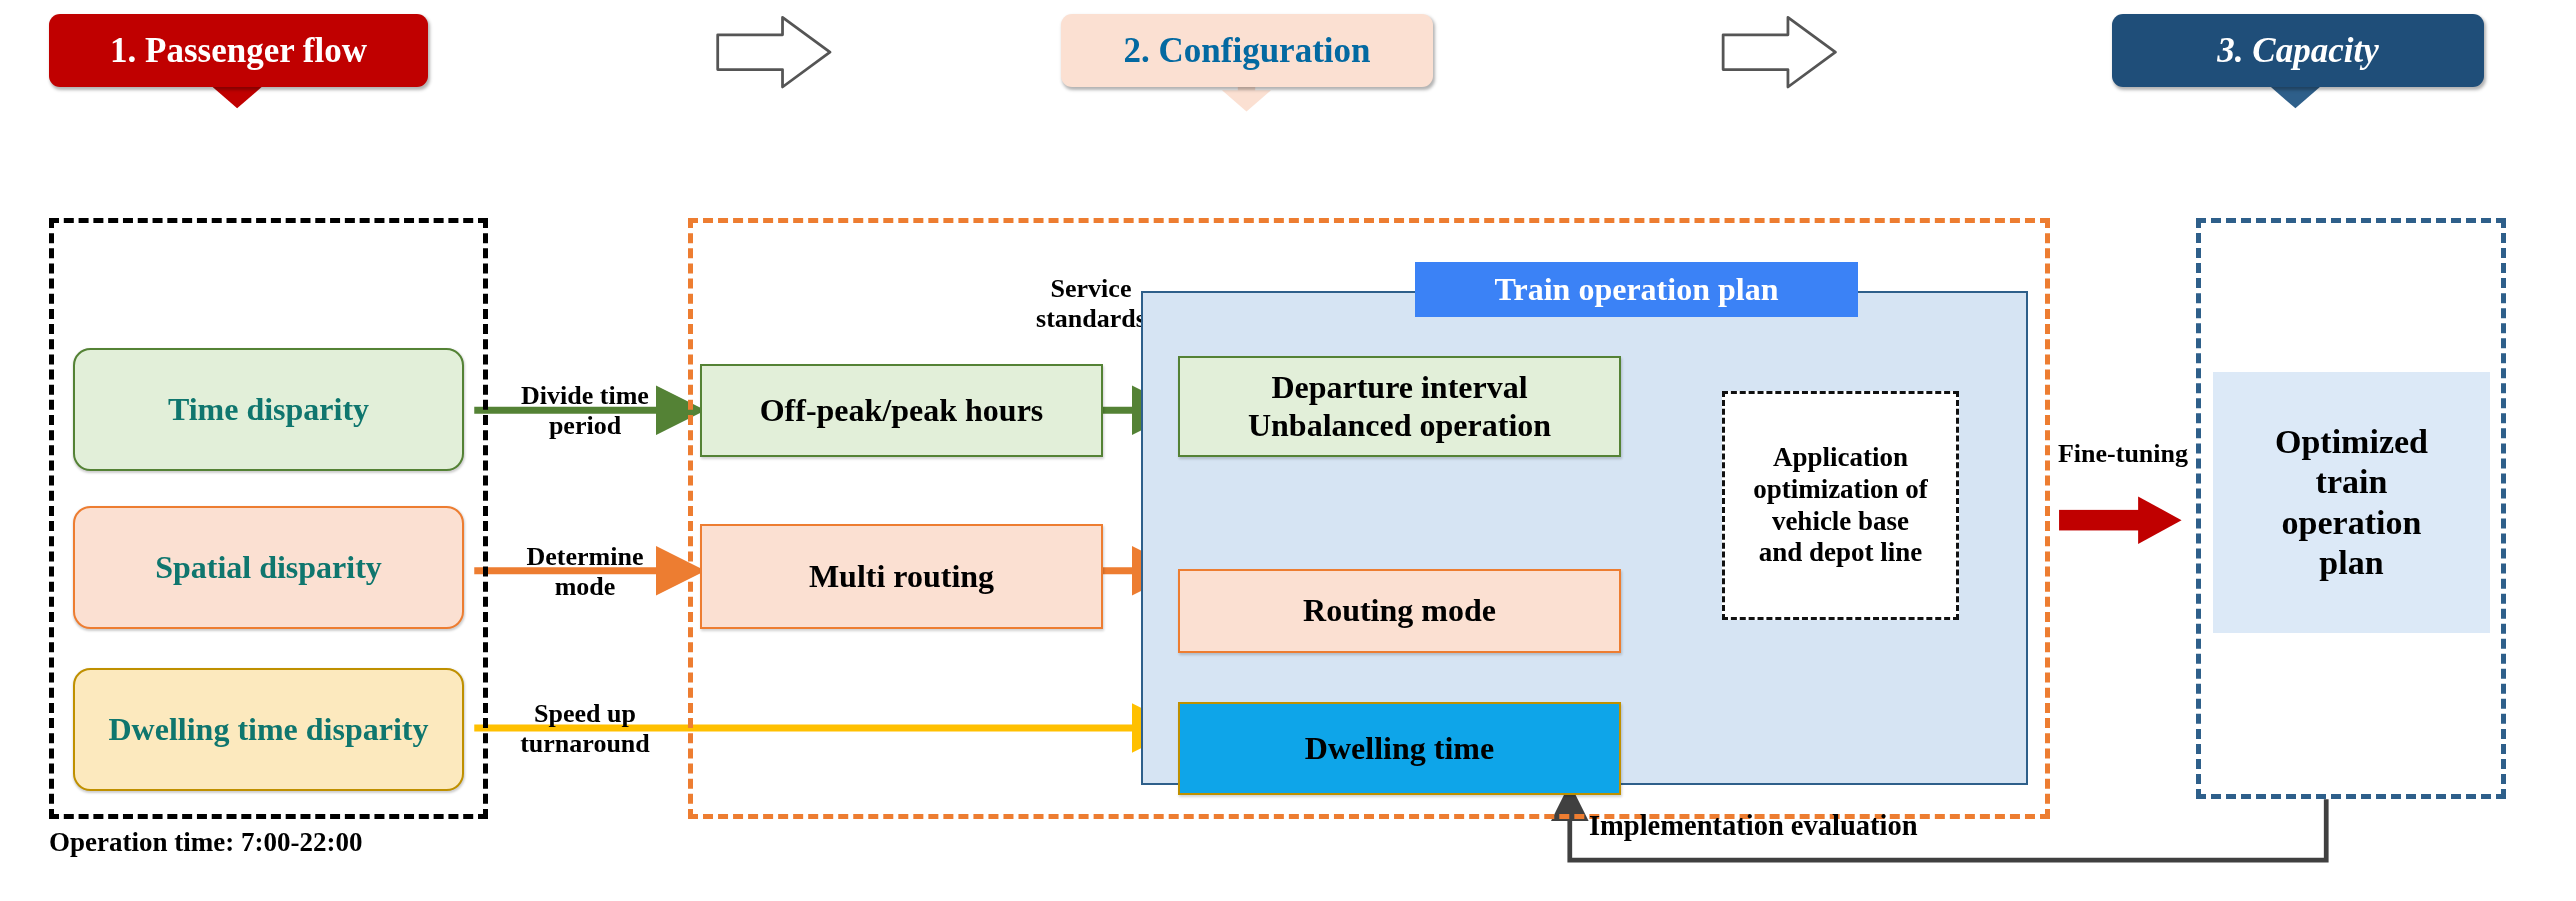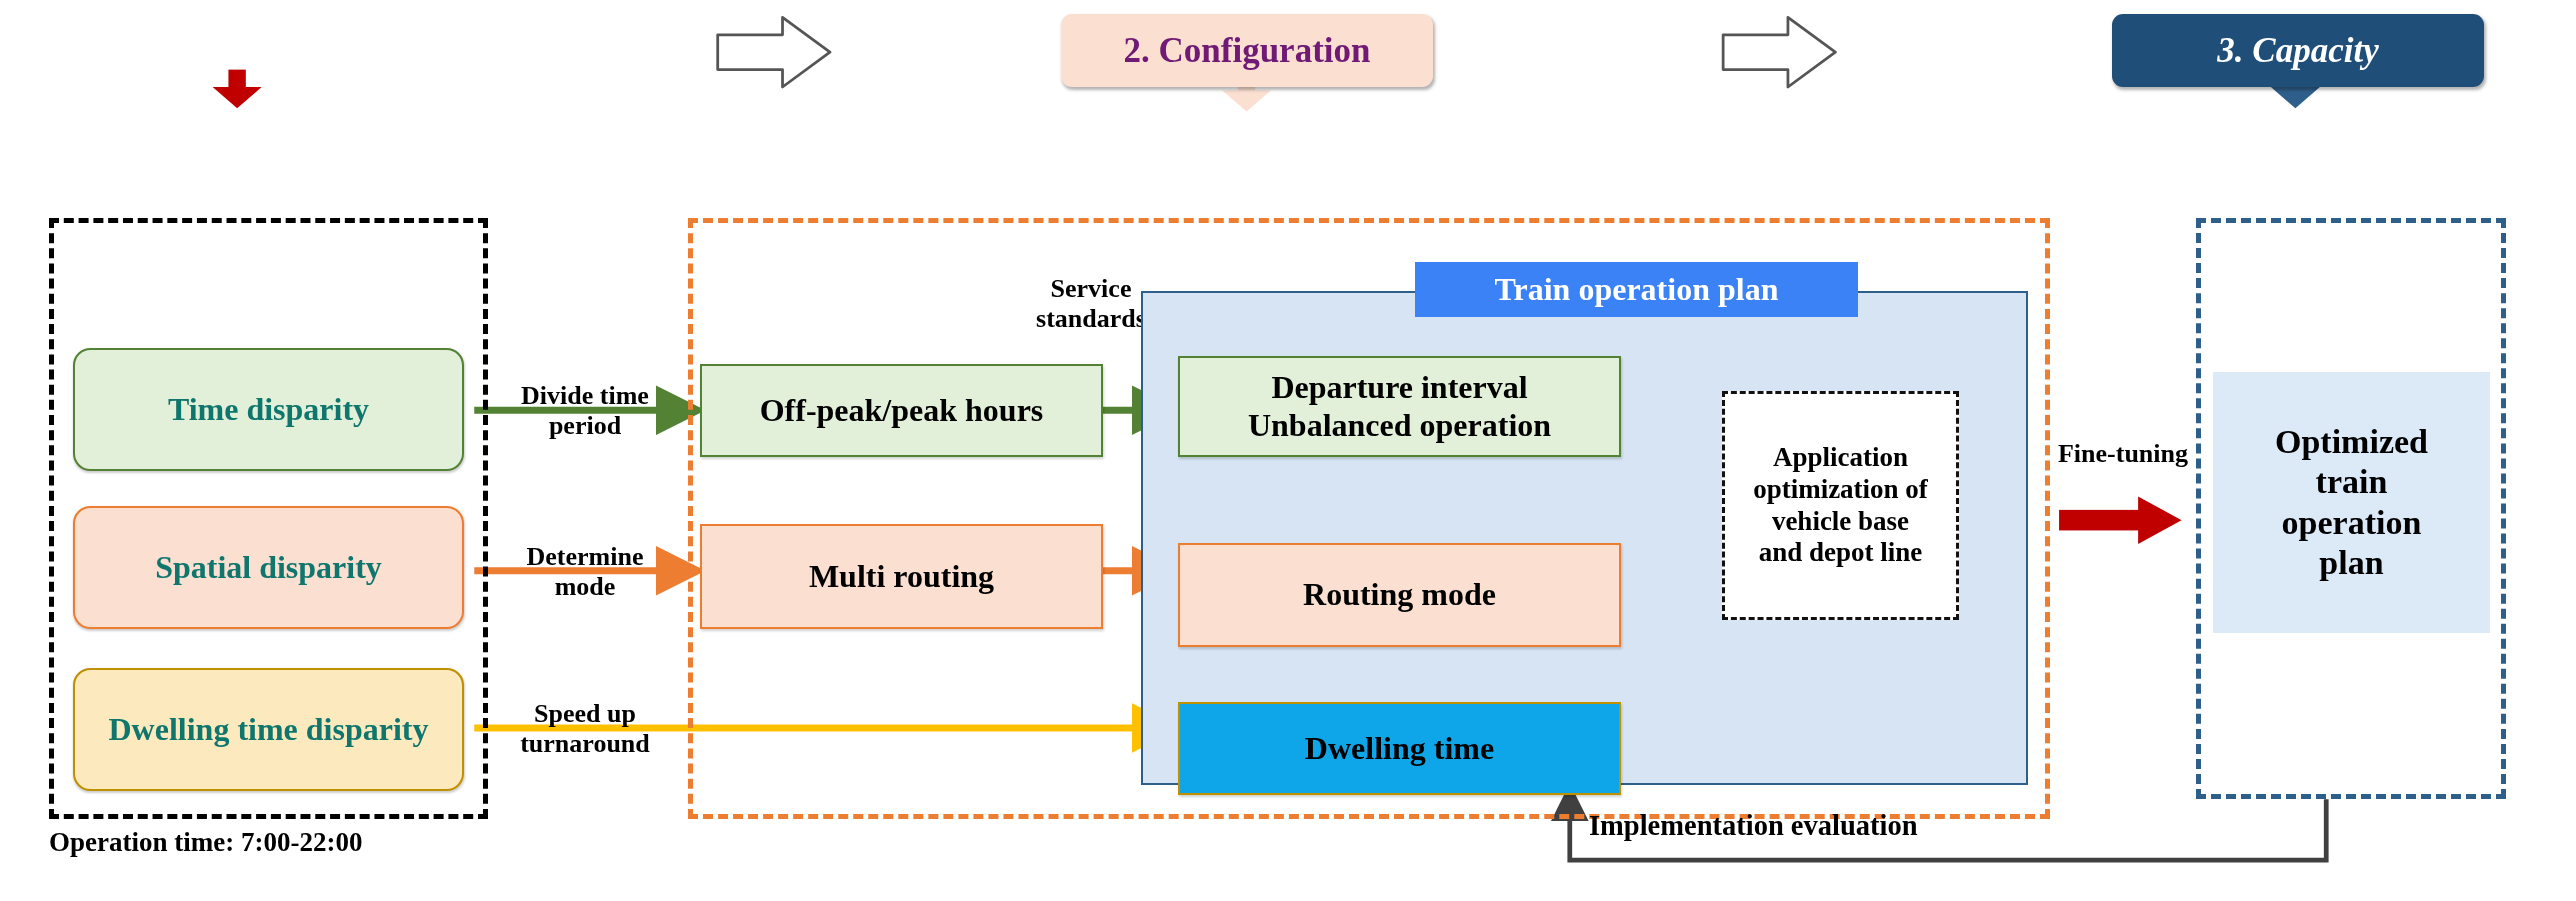--- a/index.html
+++ b/index.html
@@ -8,21 +8,21 @@
 
   .abs{position:absolute;box-sizing:border-box;}
 
   
   .pill{
     display:flex;align-items:center;justify-content:center;
     border-radius:11px;font-weight:bold;text-align:center;
     box-shadow:1.6px 2.4px 3.2px rgba(0,0,0,.30);
   }
   .pill-red{background:#C00000;color:#ffffff;}
-  .pill-peach{background:#FBE0D2;color:#701a75;}
+  .pill-peach{background:#FBE0D2;color:#0369a1;}
   .pill-navy{background:#1F4E79;color:#ffffff;}
 
   
   .dash-black{border:5.5px dashed #000000;}
   .dash-orange{border:5.5px dashed #ED7D31;}
   .dash-navy{border:5.5px dashed #2E5F8A;}
   .dash-thin-black{border:3.2px dashed #111111;background:#ffffff;}
 
   
   .card{
@@ -130,20 +130,21 @@
     <g>
       <rect x="2605" y="645" width="110" height="26" fill="#C00000"></rect>
       <path d="M2705,628 L2760,658 L2705,688 Z" fill="#C00000"></path>
     </g>
 
     <g>
       <path d="M2943,1011 L2943,1088 L1986,1088 L1986,1000" fill="none" stroke="#404040" stroke-width="6" marker-end="url(#ah-grey-up)"></path>
     </g>
   </svg>
 
+  <div class="abs pill pill-red" style="left:49px;top:14.2px;width:379px;height:73px;font-size:35px;">1. Passenger flow</div>
 
   <div class="abs pill pill-peach" style="left:1061px;top:14.2px;width:372px;height:73px;font-size:35px;">2. Configuration</div>
 
   <div class="abs pill pill-navy" style="left:2112px;top:14.2px;width:372px;height:73px;font-size:35px;font-style:italic;">3. Capacity</div>
 
   <div class="abs dash-black" style="left:49px;top:218px;width:439px;height:601px;"></div>
 
   <div class="abs card card-green" style="left:73px;top:348px;width:391px;height:123px;font-size:32px;">Time disparity</div>
 
   <div class="abs card card-peach" style="left:73px;top:506px;width:391px;height:123px;font-size:32px;">Spatial disparity</div>
@@ -168,21 +169,21 @@
 
   <div class="abs blue-panel" style="left:1141px;top:291px;width:887px;height:494px;"></div>
 
   <div class="abs blue-cap" style="left:1415px;top:262px;width:443px;height:55px;font-size:32px;">Train operation plan</div>
 
   <div class="abs sqbox sq-green" style="left:1178px;top:356px;width:443px;height:101px;font-size:32px;flex-direction:column;">
     <span>Departure interval</span>
     <span>Unbalanced operation</span>
   </div>
 
-  <div class="abs sqbox sq-peach" style="left:1178px;top:543px;width:443px;height:104px;font-size:32px;">Routing mode</div>
+  <div class="abs sqbox sq-peach" style="left:1178px;top:569px;width:443px;height:84px;font-size:32px;">Routing mode</div>
 
   <div class="abs sqbox sq-yellow" style="left:1178px;top:702px;width:443px;height:93px;font-size:32px;">Dwelling time</div>
 
   <div class="abs dash-thin-black sqbox" style="left:1722px;top:391px;width:237px;height:229px;font-size:27px;flex-direction:column;background:#ffffff;box-shadow:none;">
     <span>Application</span>
     <span>optimization of</span>
     <span>vehicle base</span>
     <span>and depot line</span>
   </div>
 

